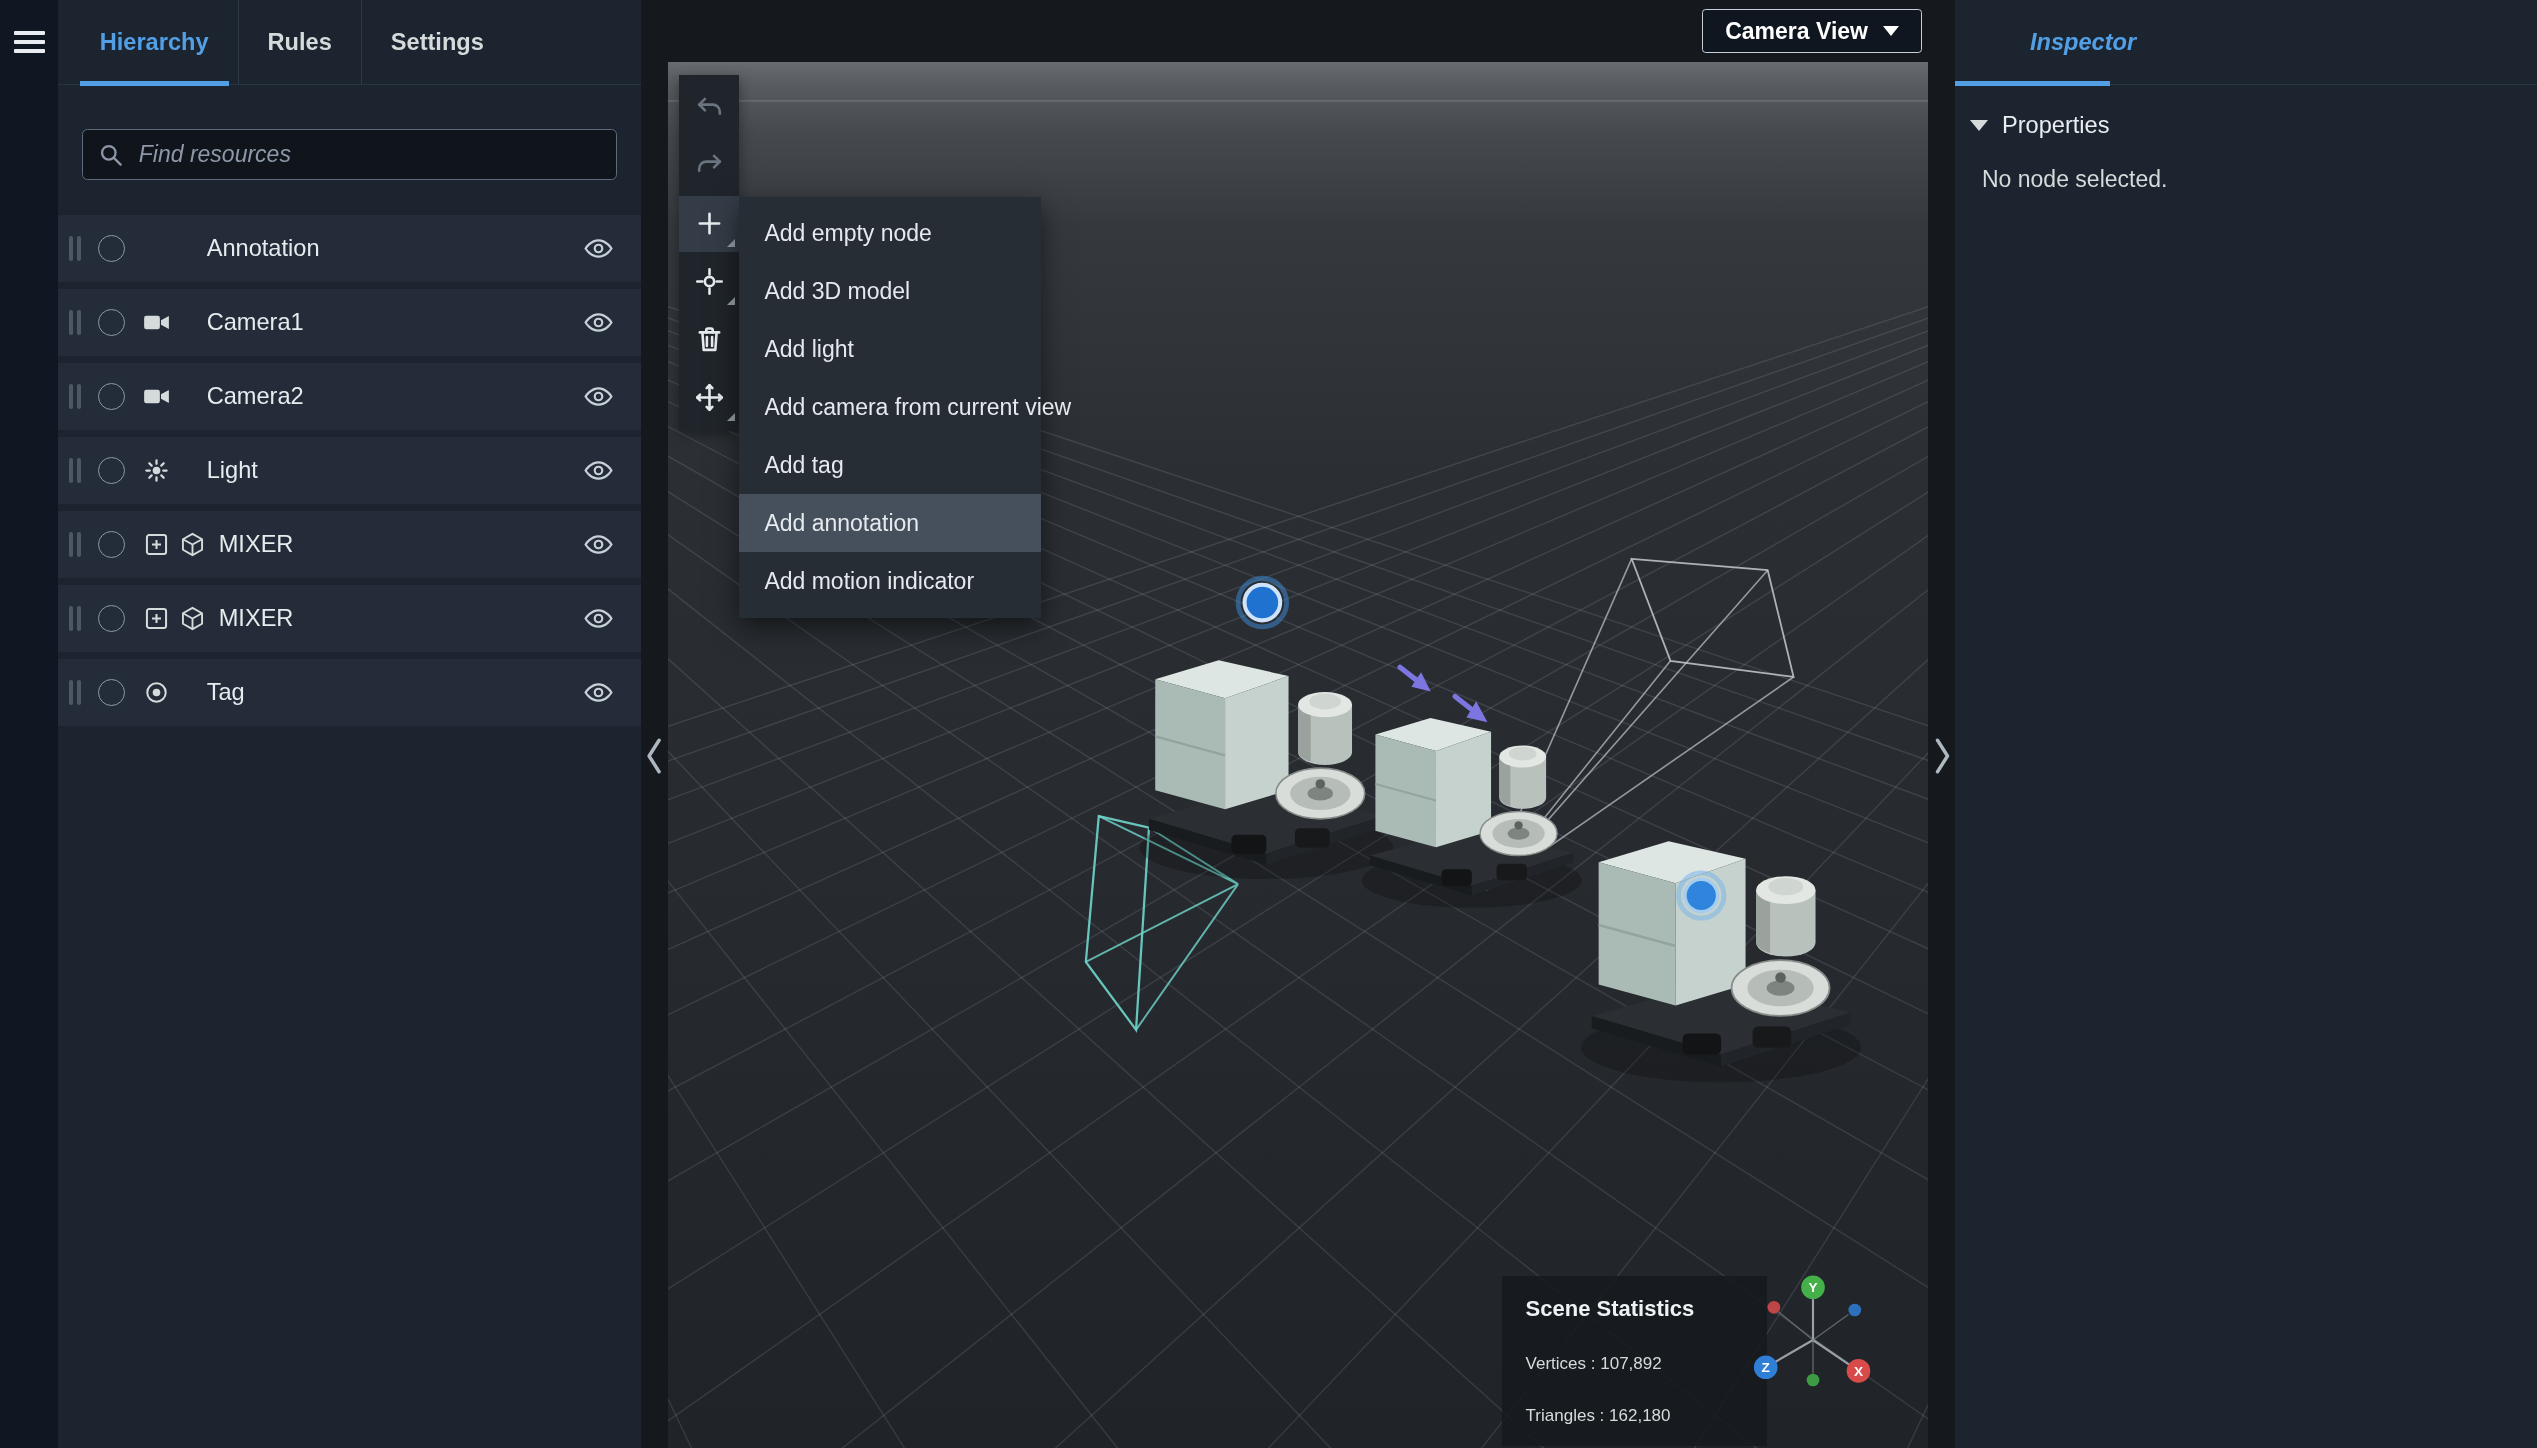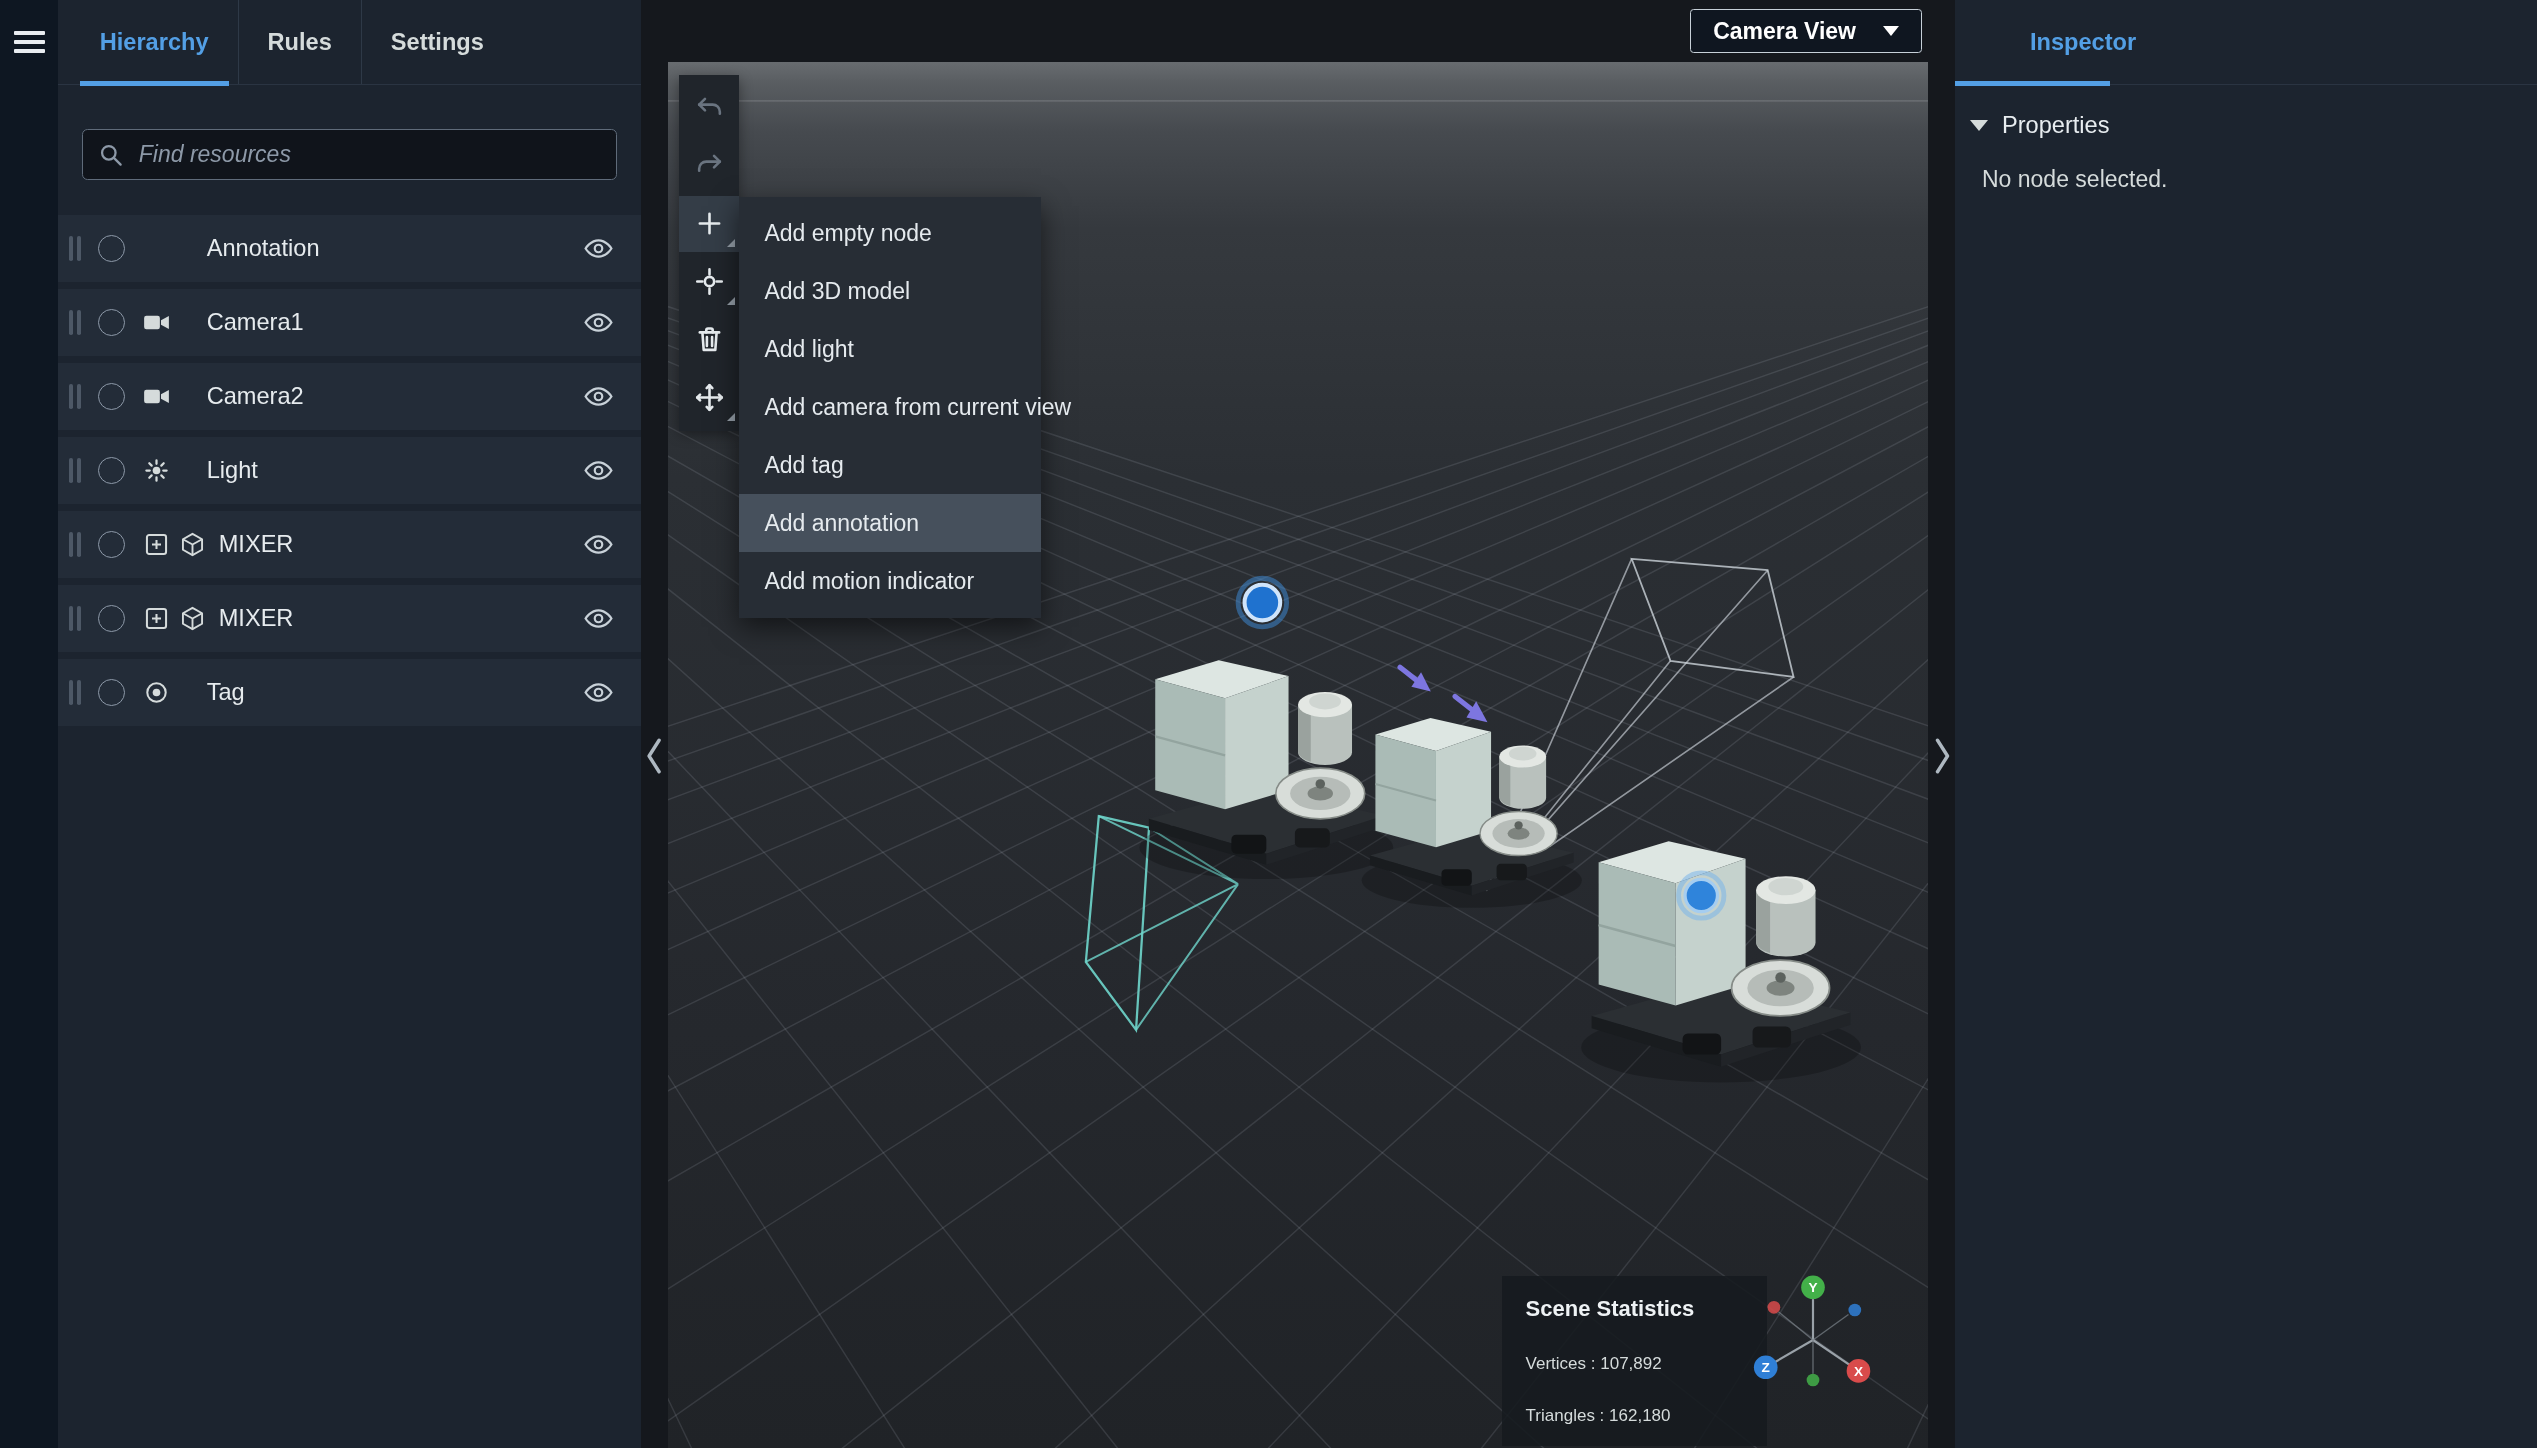--- a/index.html
+++ b/index.html
@@ -37,21 +37,21 @@
   .handle i { width:3.6px; height:25.4px; background:#4d5866; border-radius:1.8px; }
   .radio { width:27px; height:27px; border:1.8px solid #8d99a8; border-radius:50%; margin-right:18px; flex:none; }
   .icon-slot { min-width:51px; display:flex; gap:9px; align-items:center; flex:none; color:#d5dbdb; margin-right:12.7px; }
   .ric { width:27px; height:27px; }
   .tree-label { flex:1; font-size:23.6px; color:#e6ebee; }
   .eye { width:31px; height:31px; color:#c8d1d8; flex:none; }
 
   
   .main { flex:1; min-width:0; display:flex; flex-direction:column; background:#15181d; }
   .main-top { height:62px; flex:none; display:flex; align-items:center; justify-content:flex-end; padding-right:33px; }
-  .camera-view-btn { display:flex; align-items:center; gap:27px; height:44px; padding:0 22px;
+  .camera-view-btn { display:flex; align-items:center; gap:15px; height:44px; padding:0 22px;
     background:#0f1620; border:1.8px solid #c7d0d8; border-radius:3.6px; color:#ffffff;
     font-weight:700; font-size:23px; font-family:inherit; cursor:pointer; }
   .caret-down { width:0; height:0; border-left:8.2px solid transparent; border-right:8.2px solid transparent; border-top:10px solid #ffffff; }
   .main-body { flex:1; min-height:0; display:flex; }
   .edge { width:27px; flex:none; display:flex; align-items:center; justify-content:center; color:#aeb8c1; cursor:pointer; }
   .edge svg { width:23.6px; height:40px; }
   .viewport { flex:1; min-width:0; position:relative; overflow:hidden; }
   .scene-svg { position:absolute; inset:0; width:100%; height:100%; display:block; }
 
   
@@ -77,21 +77,21 @@
   .stats { position:absolute; left:834px; top:1214px; width:265px; background:rgba(22,26,31,.88); padding:20px 23.6px; }
   .stats-title { font-weight:700; font-size:22px; color:#eef2f4; }
   .stats-line { font-size:17px; color:#d5dbdb; margin-top:32px; }
 
   
   .gizmo { position:absolute; left:1054px; top:1198px; width:182px; height:160px; cursor:pointer; }
 
   
   .inspector { width:583px; flex:none; background:#1c242f; display:flex; flex-direction:column; }
   .insp-header { height:85px; flex:none; border-bottom:1.8px solid #2a3442; display:flex; }
-  .insp-title-wrap { position:relative; display:flex; align-items:center; height:100%; padding-left:75px; }
+  .insp-title-wrap { position:relative; display:flex; align-items:center; height:100%; padding-left:75px;font-style:italic; }
   .insp-title { color:#539fe5; font-weight:700; font-size:23.6px; }
   .insp-title-wrap::after { content:""; position:absolute; left:0; bottom:-1.8px; width:155px; height:4.5px; background:#539fe5; }
   .insp-section { display:flex; align-items:center; gap:14.5px; padding:27px 0 0 14.5px;
     font-weight:400; font-size:23.6px; color:#e8edf0; cursor:pointer; }
   .caret-down-sm { width:0; height:0; border-left:9px solid transparent; border-right:9px solid transparent; border-top:11px solid #d5dbdb; }
   .insp-empty { padding:27px 0 0 27px; font-size:23px; color:#d5dbdb; }
 </style>
 </head>
 <body>
 

